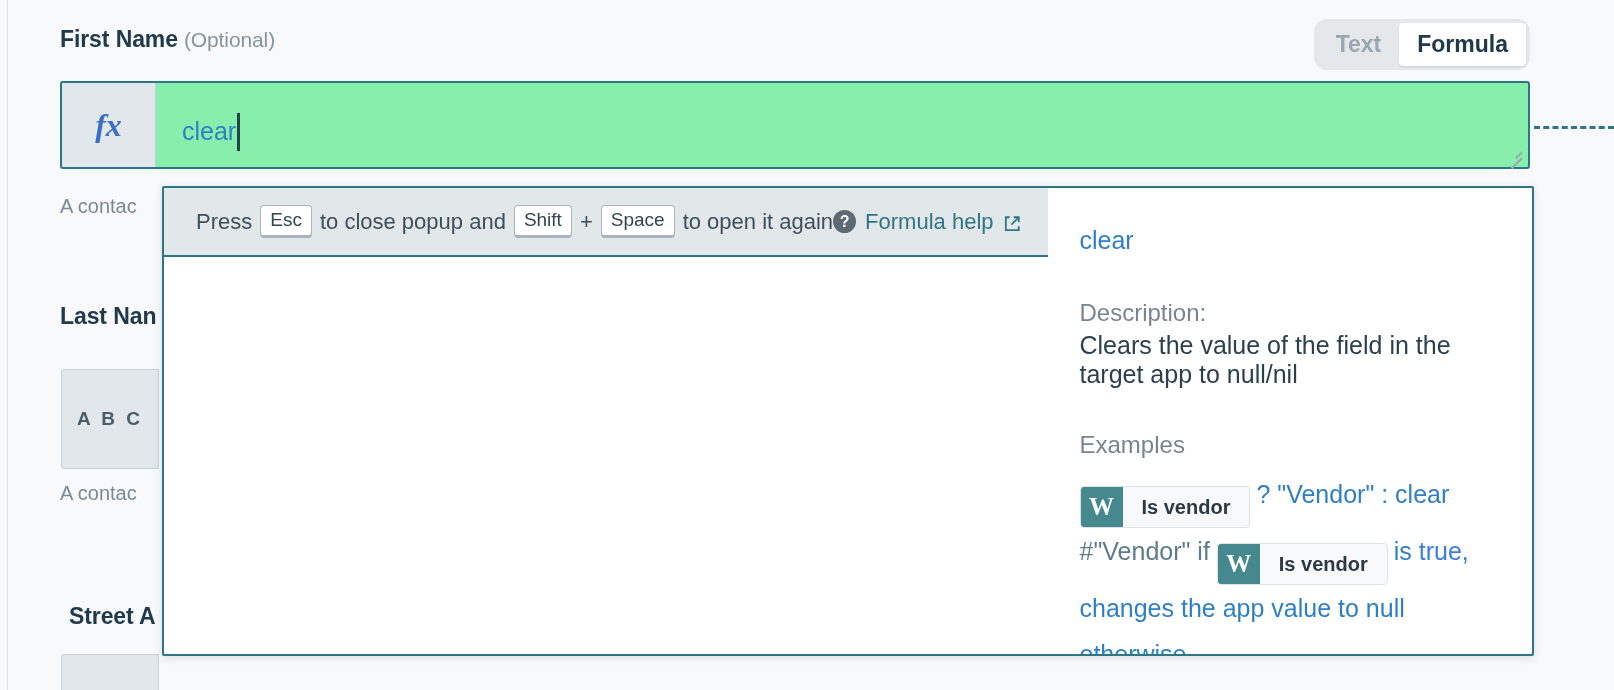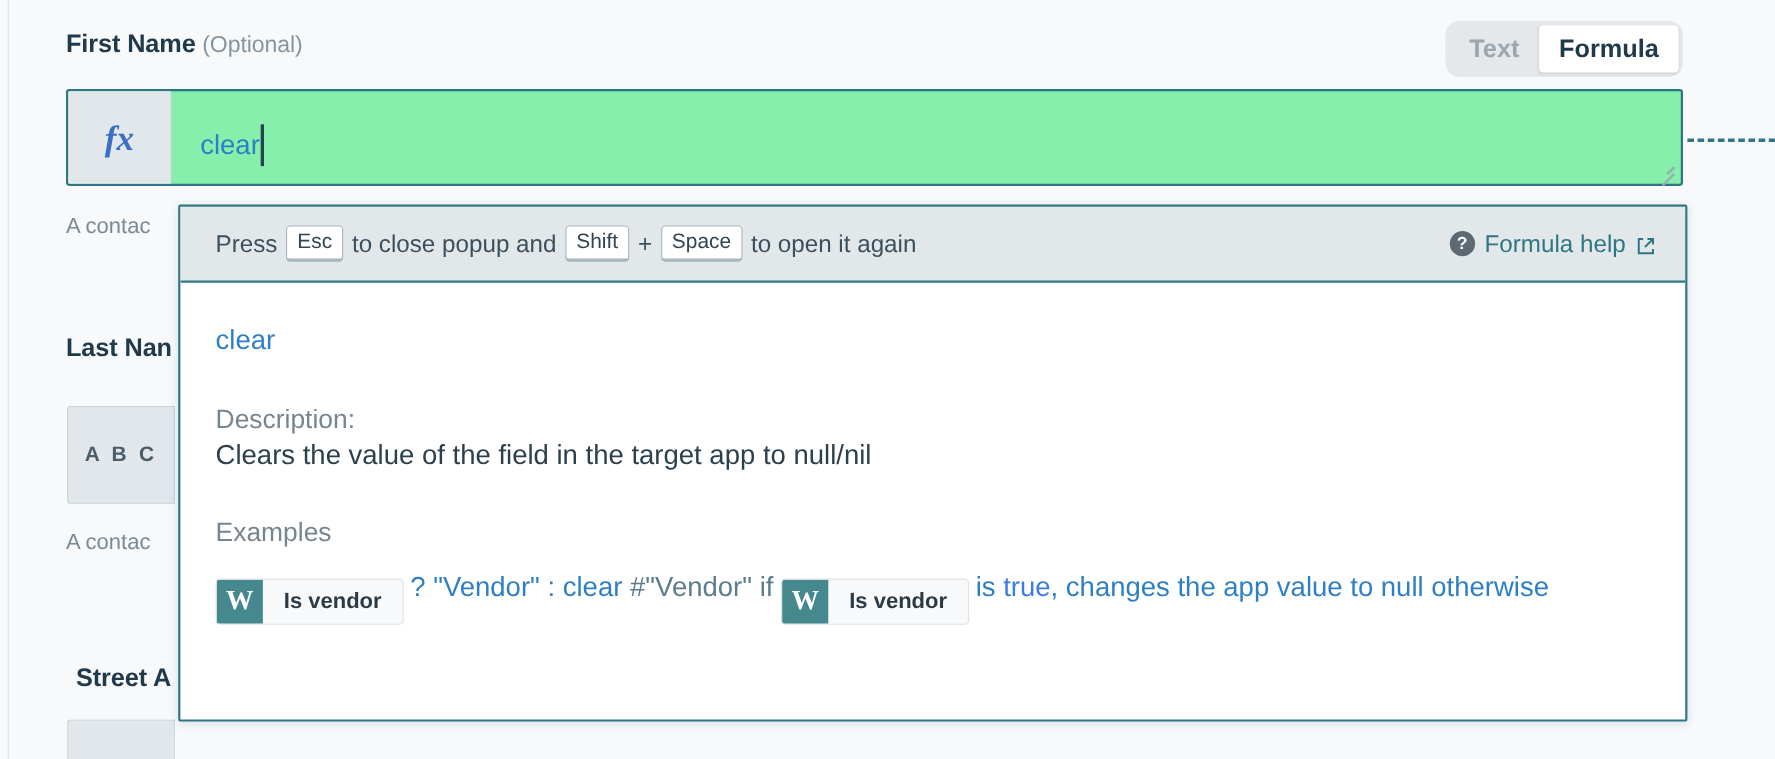--- a/index.html
+++ b/index.html
@@ -131,21 +131,21 @@
     height: 0;
     border-top: 3px dashed #2f7684;
   }
 
   
   .abc-badge {
     position: absolute;
     left: 61px;
     top: 369px;
     width: 98px;
-    height: 89px;
+    height: 100px;
     background: #e1e7ea;
     border: 1px solid #c9d2d8;
     border-radius: 3px 0 0 3px;
     display: flex;
     align-items: center;
     justify-content: center;
     font-size: 19px;
     font-weight: bold;
     letter-spacing: 3px;
     color: #4b5d68;
@@ -167,21 +167,21 @@
     position: absolute;
     left: 162px;
     top: 186px;
     width: 1372px;
     height: 470px;
     background: #ffffff;
     border: 2px solid #2f7684;
     border-radius: 2px;
     box-shadow: 0 2px 9px rgba(40,60,75,0.13);
     display: flex;
-    flex-direction: column;
+    flex-direction: row;
     overflow: hidden;
   }
 
   .popup-header {
     height: 69px;
     flex: 0 0 69px;
     background: #e2e8ea;
     border-bottom: 2px solid #2f7684;
     display: flex;
     align-items: center;

